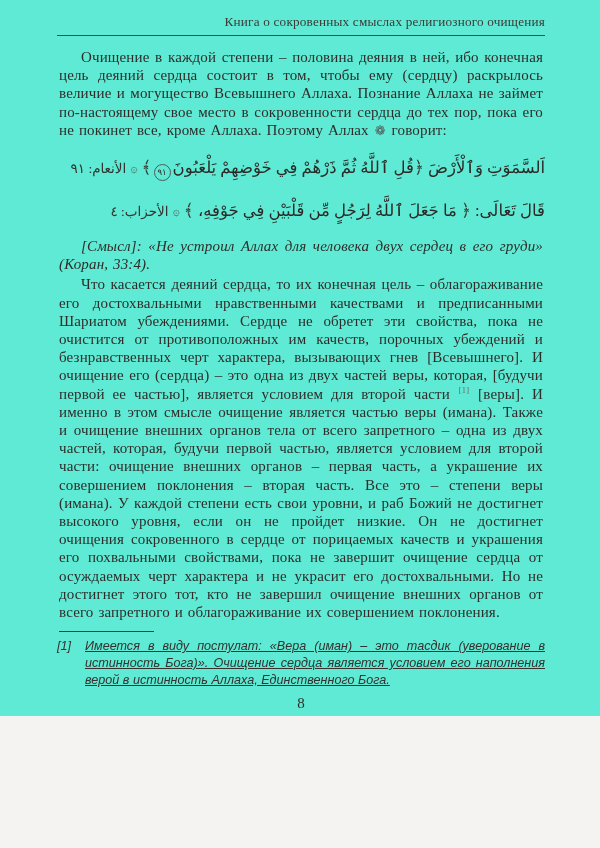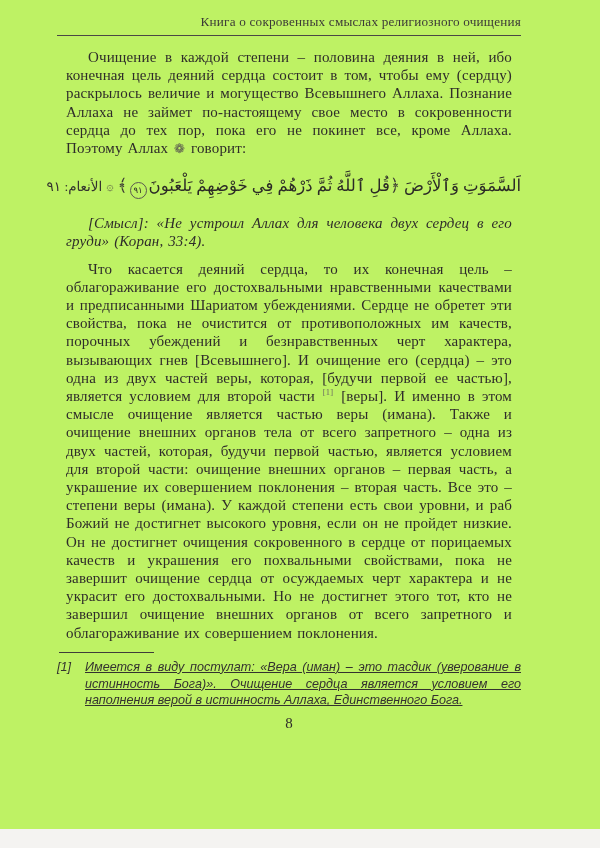--- a/index.html
+++ b/index.html
@@ -3,43 +3,43 @@
 <meta charset="utf-8">
 <style>
   html, body { margin: 0; padding: 0; }
   body {
     width: 600px; height: 848px;
     background: #f4f3f1;
     font-family: "Liberation Serif", serif;
   }
   .page {
     position: relative;
-    width: 600px; height: 829px;
+    width: 600px; height: 716px;
     box-sizing: border-box;
-    background: #bef264;
+    background: #5eead4;
     color: #2f2d2a;
-    padding: 14px 79px 0 57px;
+    padding: 14px 55px 0 57px;
     overflow: hidden;
   }
   
   .running-head-wrap {
     border-bottom: 1px solid #4a4845;
     padding-bottom: 5px;
     margin-bottom: 12px;
   }
   .running-head {
     text-align: right;
     font-size: 13.2px;
     line-height: 16px;
     color: #3c3a37;
     letter-spacing: 0.2px;
   }
   
   p.body {
-    margin: 9px;
+    margin: 2px;
     font-size: 15px;
     line-height: 18.2px;
     text-align: justify;
     letter-spacing: 0.15px;
     word-spacing: 1px;
   }
   p.indent { text-indent: 22px; }
   p.italic { font-style: italic; }
   .honorific {
     font-style: normal;
@@ -117,20 +117,21 @@
   </div>
 
   <main>
 
     <p class="body indent"><span>Очищение в каждой степени – половина деяния в ней, ибо конечная цель деяний сердца состоит в том, чтобы ему (сердцу) раскрылось величие и могущество Всевышнего Аллаха. Познание Аллаха не займет по-настоящему свое место в сокровенности сердца до тех пор, пока его не покинет все, кроме Аллаха. Поэтому Аллах </span><span class="honorific">❁</span><span> говорит:</span></p>
 
     <div class="arabic ar-q1" dir="rtl"><span>اَلسَّمَوَتِ وَٱلْأَرْضَ</span> <span class="bracket">﴿</span><span>قُلِ ٱللَّهُ ثُمَّ ذَرْهُمْ فِي خَوْضِهِمْ يَلْعَبُونَ</span><span class="ayah-circle">٩١</span><span class="bracket">﴾</span> <span class="orn">۞</span> <span class="ref">الأنعام: ٩١</span></div>
 
 
 
+    <div class="arabic ar-q2" dir="rtl"><span>قَالَ تَعَالَى:</span> <span class="bracket">﴿</span> <span>مَا جَعَلَ ٱللَّهُ لِرَجُلٍ مِّن قَلْبَيْنِ فِي جَوْفِهِ،</span> <span class="bracket">﴾</span> <span class="orn">۞</span> <span class="ref">الأحزاب: ٤</span></div>
 
     <p class="body italic indent m2">[Смысл]: «Не устроил Аллах для человека двух сердец в его груди» (Коран, 33:4).</p>
 
     <p class="body indent"><span>Что касается деяний сердца, то их конечная цель – облагораживание его достохвальными нравственными качествами и предписанными Шариатом убеждениями. Сердце не обретет эти свойства, пока не очистится от противоположных им качеств, порочных убеждений и безнравственных черт характера, вызывающих гнев [Всевышнего]. И очищение его (сердца) – это одна из двух частей веры, которая, [будучи первой ее частью], является условием для второй части </span><sup class="fnref">[1]</sup><span> [веры]. И именно в этом смысле очищение является частью веры (имана). Также и очищение внешних органов тела от всего запретного – одна из двух частей, которая, будучи первой частью, является условием для второй части: очищение внешних органов – первая часть, а украшение их совершением поклонения – вторая часть. Все это – степени веры (имана). У каждой степени есть свои уровни, и раб Божий не достигнет высокого уровня, если он не пройдет низкие. Он не достигнет очищения сокровенного в сердце от порицаемых качеств и украшения его похвальными свойствами, пока не завершит очищение сердца от осуждаемых черт характера и не украсит его достохвальными. Но не достигнет этого тот, кто не завершил очищение внешних органов от всего запретного и облагораживание их совершением поклонения.</span></p>
 
   </main>
 
   <div class="footer-area">
     <div class="fn-rule"></div>
     <div class="footnote">

